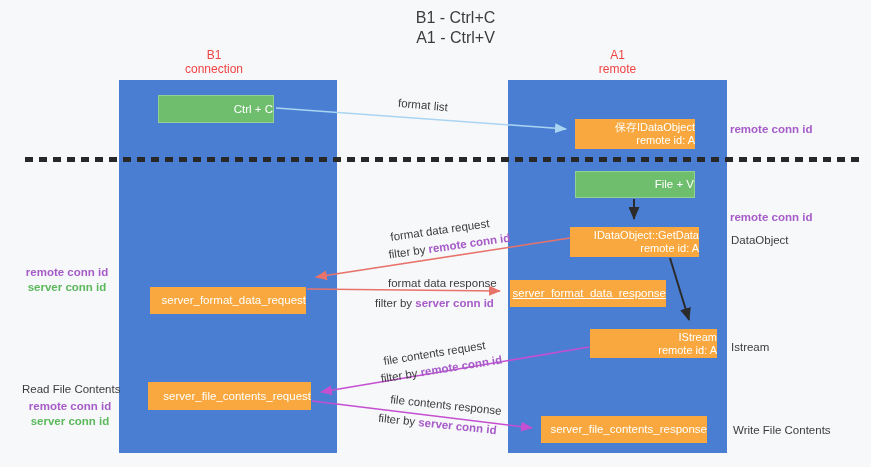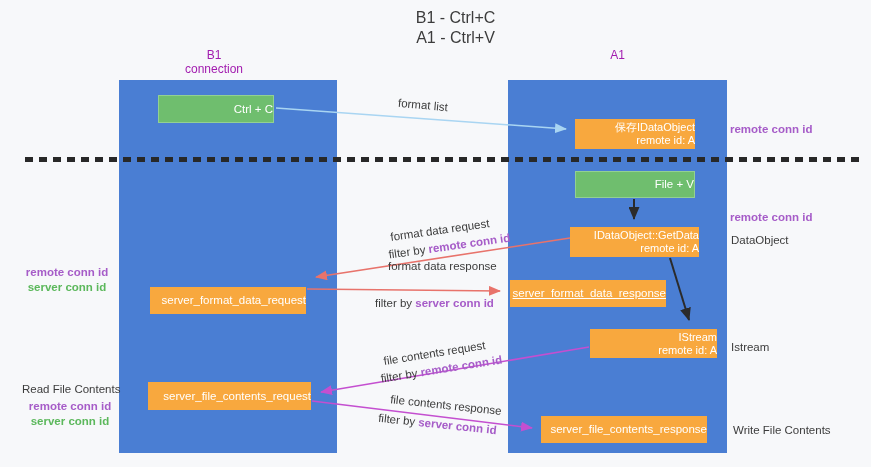--- a/index.html
+++ b/index.html
@@ -1,20 +1,20 @@
 <!DOCTYPE html>
 <html><head>
 <meta charset="utf-8">
 <style>
   html,body{margin:0;padding:0;}
   body{background:#f7f8fa;font-family:"Liberation Sans",sans-serif;}
   #canvas{position:relative;width:871px;height:467px;background:#f7f8fa;overflow:hidden;}
   .abs{position:absolute;}
   .title{left:0;top:8px;width:871px;text-align:center;font-size:16px;line-height:20px;color:#3c3c3c;padding-left:20px;}
-  .colhead{top:48px;text-align:center;font-size:12px;line-height:14px;color:#a21caf;}
+  .colhead{top:48px;text-align:center;font-size:12px;line-height:14px;color:#ef4444;}
   .col{top:80px;height:373px;background:#4a7ed3;}
   .dashline{left:25px;top:157px;width:838px;height:5px;
     background:repeating-linear-gradient(90deg,#282828 0 8px,rgba(0,0,0,0) 8px 14px);}
   svg.arrows{left:0;top:0;pointer-events:none;}
   .box{display:flex;align-items:flex-end;justify-content:center;flex-direction:column;
     color:#fff;font-size:11.5px;line-height:13px;text-align:center;box-sizing:border-box;}
   .green-box{background:#6fbe6e;border:1px solid #93d092;}
   .orange-box{background:#f8a83e;}
   .lbl{font-size:11.5px;color:#3c3c3c;white-space:nowrap;}
   .purple{color:#a65cc8;font-weight:bold;}
@@ -31,20 +31,21 @@
     <div>B1 - Ctrl+C</div>
     <div>A1 - Ctrl+V</div>
   </div>
 
   <div class="abs colhead" style="left:119px;width:190px;">
     <div>B1</div>
     <div>connection</div>
   </div>
   <div class="abs colhead" style="left:508px;width:219px;">
     <div>A1</div>
+    <div>remote</div>
   </div>
 
   <div class="abs col" style="left:119px;width:218px;"></div>
   <div class="abs col" style="left:508px;width:219px;"></div>
 
   <div class="abs dashline"></div>
 
   <svg class="abs arrows" width="871" height="467" viewBox="0 0 871 467">
     <defs>
       <marker id="m-blue" markerWidth="12" markerHeight="10" refX="11" refY="5" orient="auto" markerUnits="userSpaceOnUse">
@@ -109,21 +110,21 @@
   </div>
 
   <div class="abs lbl rot" style="left:398px;top:99px;transform:rotate(5deg);">format list</div>
 
   <div class="abs lbl rot" style="left:390px;top:224px;transform:rotate(-8deg);">format data request</div>
   <div class="abs lbl rot" style="left:388px;top:240px;transform:rotate(-8deg);">
     <span>filter by</span>
     <span class="purple">remote conn id</span>
   </div>
 
-  <div class="abs lbl" style="left:388px;top:260px;">format data response</div>
+  <div class="abs lbl" style="left:388px;top:277px;">format data response</div>
   <div class="abs lbl" style="left:375px;top:297px;">
     <span>filter by</span>
     <span class="purple">server conn id</span>
   </div>
 
   <div class="abs lbl rot" style="left:383px;top:347px;transform:rotate(-9deg);">file contents request</div>
   <div class="abs lbl rot" style="left:380px;top:363px;transform:rotate(-9deg);">
     <span>filter by</span>
     <span class="purple">remote conn id</span>
   </div>

